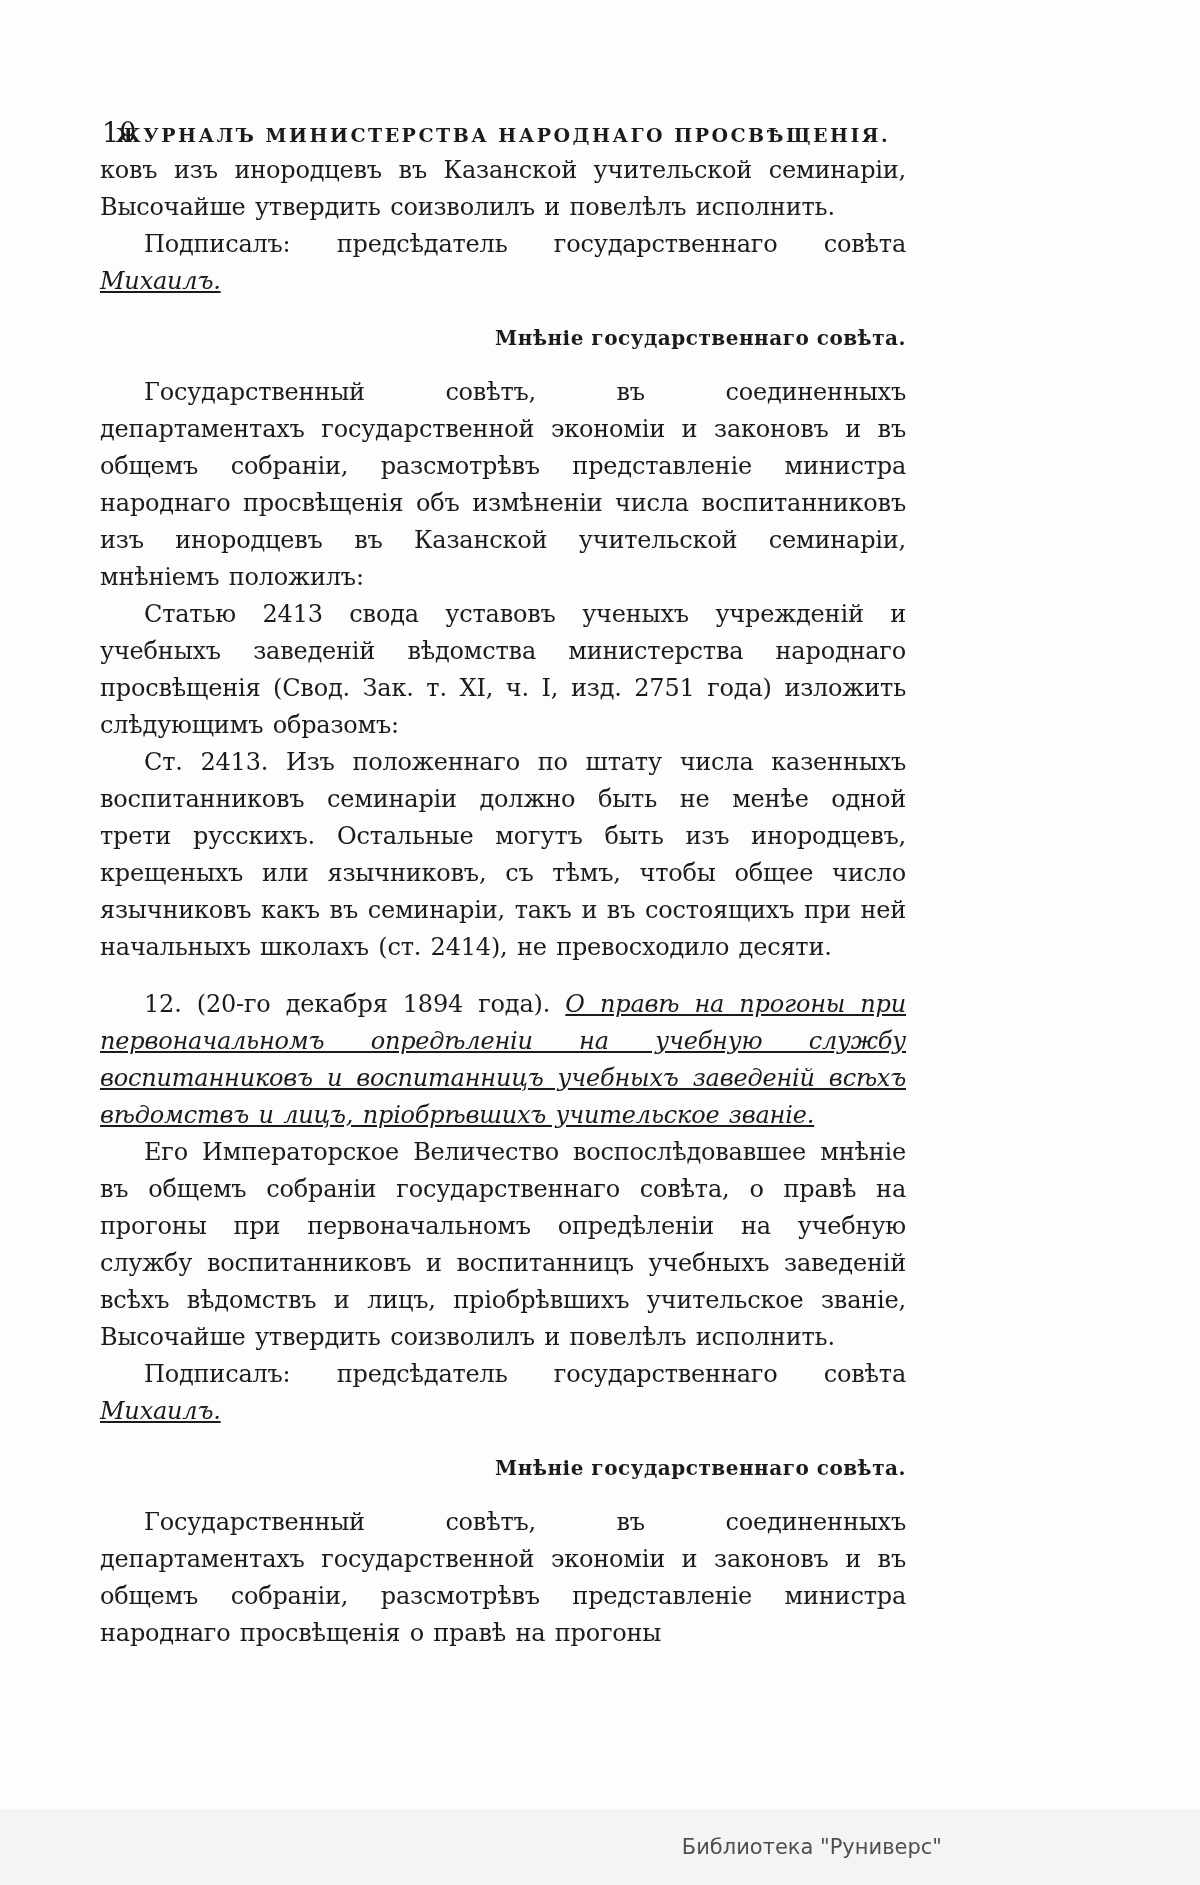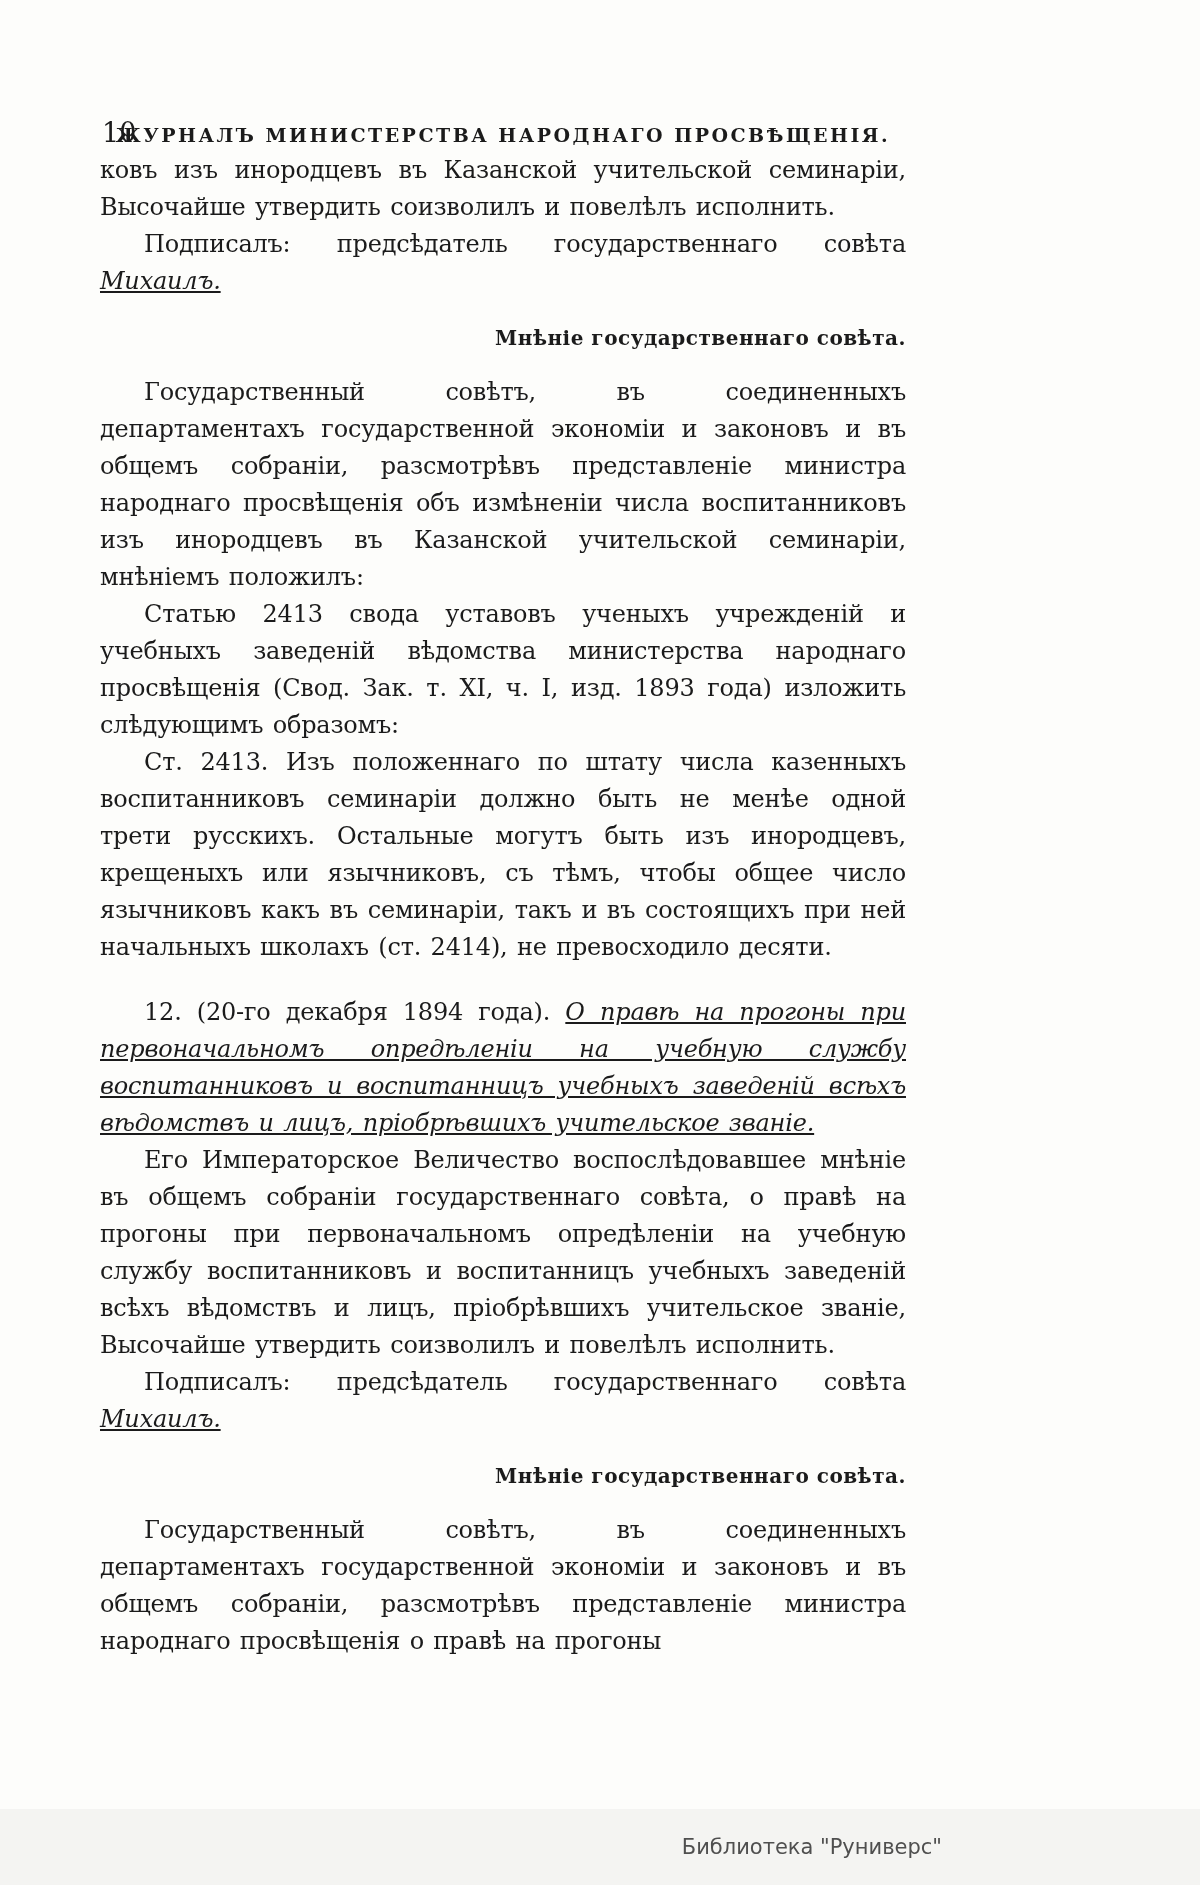--- a/index.html
+++ b/index.html
@@ -50,21 +50,21 @@
     line-height: 37px;
     text-align: justify;
     text-indent: 44px;
     letter-spacing: -0.2px;
     word-spacing: 2px;
   }
   p.body-par.no-indent {
     text-indent: 0;
   }
   p.body-par.item-start {
-    margin-top: 28px;
+    margin-top: 20px;
   }
   h2.section-heading {
     margin: 22px 0 20px 0;
     text-align: right;
     font-size: 20px;
     line-height: 32px;
     font-weight: bold;
     letter-spacing: 0.5px;
   }
   .ital {
@@ -102,21 +102,21 @@
     </div>
 
     <p class="body-par no-indent">ковъ изъ инородцевъ въ Казанской учительской семинаріи, Высочайше утвердить соизволилъ и повелѣлъ исполнить.</p>
 
     <p class="body-par"><span>Подписалъ: предсѣдатель государственнаго совѣта </span><span class="ital">Михаилъ.</span></p>
 
     <h2 class="section-heading">Мнѣніе государственнаго совѣта.</h2>
 
     <p class="body-par">Государственный совѣтъ, въ соединенныхъ департаментахъ государственной экономіи и законовъ и въ общемъ собраніи, разсмотрѣвъ представленіе министра народнаго просвѣщенія объ измѣненіи числа воспитанниковъ изъ инородцевъ въ Казанской учительской семинаріи, мнѣніемъ положилъ:</p>
 
-    <p class="body-par">Статью 2413 свода уставовъ ученыхъ учрежденій и учебныхъ заведеній вѣдомства министерства народнаго просвѣщенія (Свод. Зак. т. XI, ч. I, изд. 1893 года) изложить слѣдующимъ образомъ:</p>
+    <p class="body-par">Статью 2413 свода уставовъ ученыхъ учрежденій и учебныхъ заведеній вѣдомства министерства народнаго просвѣщенія (Свод. Зак. т. XI, ч. I, изд. 2751 года) изложить слѣдующимъ образомъ:</p>
 
     <p class="body-par">Ст. 2413. Изъ положеннаго по штату числа казенныхъ воспитанниковъ семинаріи должно быть не менѣе одной трети русскихъ. Остальные могутъ быть изъ инородцевъ, крещеныхъ или язычниковъ, съ тѣмъ, чтобы общее число язычниковъ какъ въ семинаріи, такъ и въ состоящихъ при ней начальныхъ школахъ (ст. 2414), не превосходило десяти.</p>
 
 
     <p class="body-par item-start"><span>12. (20-го декабря 1894 года). </span><span class="ital">О правѣ на прогоны при первоначальномъ опредѣленіи на учебную службу воспитанниковъ и воспитанницъ учебныхъ заведеній всѣхъ вѣдомствъ и лицъ, пріобрѣвшихъ учительское званіе.</span></p>
 
     <p class="body-par">Его Императорское Величество воспослѣдовавшее мнѣніе въ общемъ собраніи государственнаго совѣта, о правѣ на прогоны при первоначальномъ опредѣленіи на учебную службу воспитанниковъ и воспитанницъ учебныхъ заведеній всѣхъ вѣдомствъ и лицъ, пріобрѣвшихъ учительское званіе, Высочайше утвердить соизволилъ и повелѣлъ исполнить.</p>
 
     <p class="body-par"><span>Подписалъ: предсѣдатель государственнаго совѣта </span><span class="ital">Михаилъ.</span></p>
 

